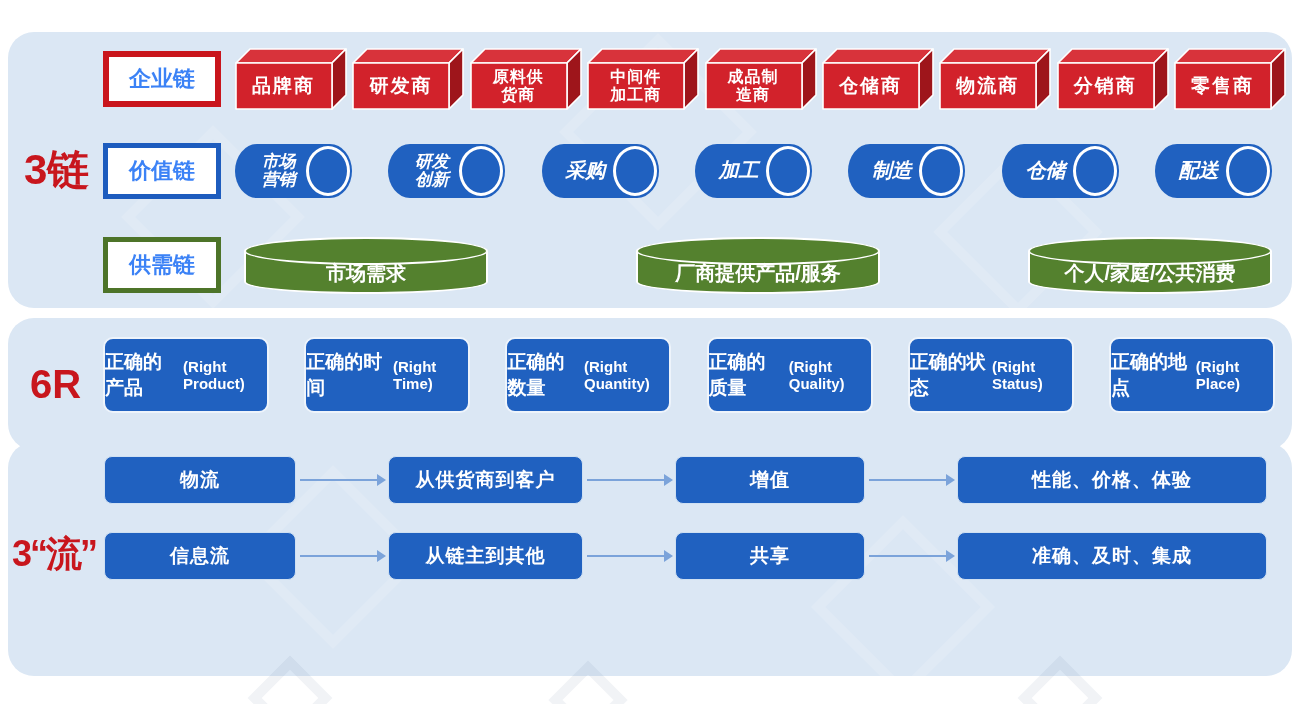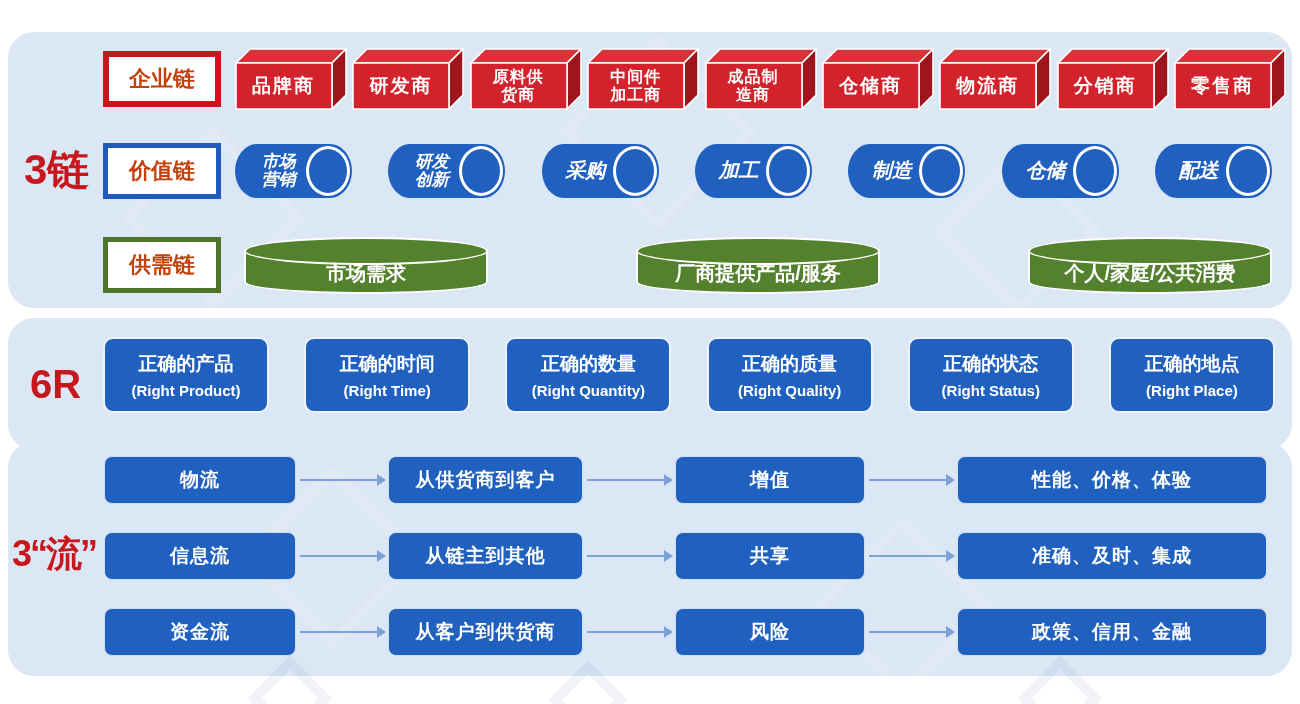--- a/index.html
+++ b/index.html
@@ -18,21 +18,21 @@
   #label-flows  { left:4px;  top:88px; font-size:36px; letter-spacing:-2px; }
 
   .chain-row { position:absolute; left:95px; right:20px; display:flex; align-items:center; }
   #row-enterprise { top:13px;  height:68px; }
   #row-value      { top:111px; height:56px; }
   #row-supply     { top:204px; height:58px; }
 
   .chain-label-box {
     width:118px; height:56px; box-sizing:border-box; background:#fff; flex:0 0 auto;
     display:flex; align-items:center; justify-content:center;
-    font-weight:bold; font-size:22px; color:#c2410c; margin-right:14px;
+    font-weight:bold; font-size:22px; color:#3b82f6; margin-right:14px;
   }
   .enterprise-border { border:6px solid #c9151c; }
   .value-border      { border:5px solid #1d5cbe; }
   .supply-border     { border:5px solid #4d7429; }
 
   .shape-strip { flex:1 1 auto; display:flex; justify-content:space-between; align-items:center; }
 
   
   .cube { position:relative; width:98px; height:62px; flex:0 0 auto; }
   .cube svg { position:absolute; left:0; top:0; }
@@ -76,21 +76,21 @@
     position:absolute; left:0; right:0; top:17px; bottom:0;
     display:flex; align-items:center; justify-content:center;
     color:#fff; font-weight:bold; font-size:20px;
   }
 
   
   #six-strip { position:absolute; left:95px; right:17px; top:19px; display:flex; justify-content:space-between; }
   .six-card {
     width:166px; height:76px; box-sizing:border-box; background:#2061c0;
     border:2px solid #eef4fb; border-radius:10px;
-    display:flex; flex-direction:column; align-items:center; justify-content:center;
+    display:flex; flex-direction:row; align-items:center; justify-content:center;
     color:#fff; gap:5px;
   }
   .six-cn { font-size:19px; font-weight:bold; }
   .six-en { font-size:15px; font-weight:bold; }
 
   
   .flow-row { position:absolute; left:96px; right:25px; height:48px; display:flex; align-items:center; }
   #flow-row-0 { top:14px; } #flow-row-1 { top:90px; } #flow-row-2 { top:166px; }
   .flow-box {
     height:48px; box-sizing:border-box; background:#2061c0;
@@ -307,26 +307,17 @@
   <div class="flow-row" id="flow-row-1">
     <div class="flow-box w1">信息流</div>
     <div class="arrow"></div>
     <div class="flow-box w2">从链主到其他</div>
     <div class="arrow"></div>
     <div class="flow-box w3">共享</div>
     <div class="arrow"></div>
     <div class="flow-box w4">准确、及时、集成</div>
   </div>
 
-  <div class="flow-row" id="flow-row-2">
-    <div class="flow-box w1">资金流</div>
-    <div class="arrow"></div>
-    <div class="flow-box w2">从客户到供货商</div>
-    <div class="arrow"></div>
-    <div class="flow-box w3">风险</div>
-    <div class="arrow"></div>
-    <div class="flow-box w4">政策、信用、金融</div>
-  </div>
 </div>
 
 <div class="wm gray" style="left:260px; top:668px; width:40px; height:40px;"></div>
 <div class="wm gray" style="left:560px; top:672px; width:36px; height:36px;"></div>
 <div class="wm gray" style="left:1030px; top:668px; width:40px; height:40px;"></div>
 
 </body></html>

